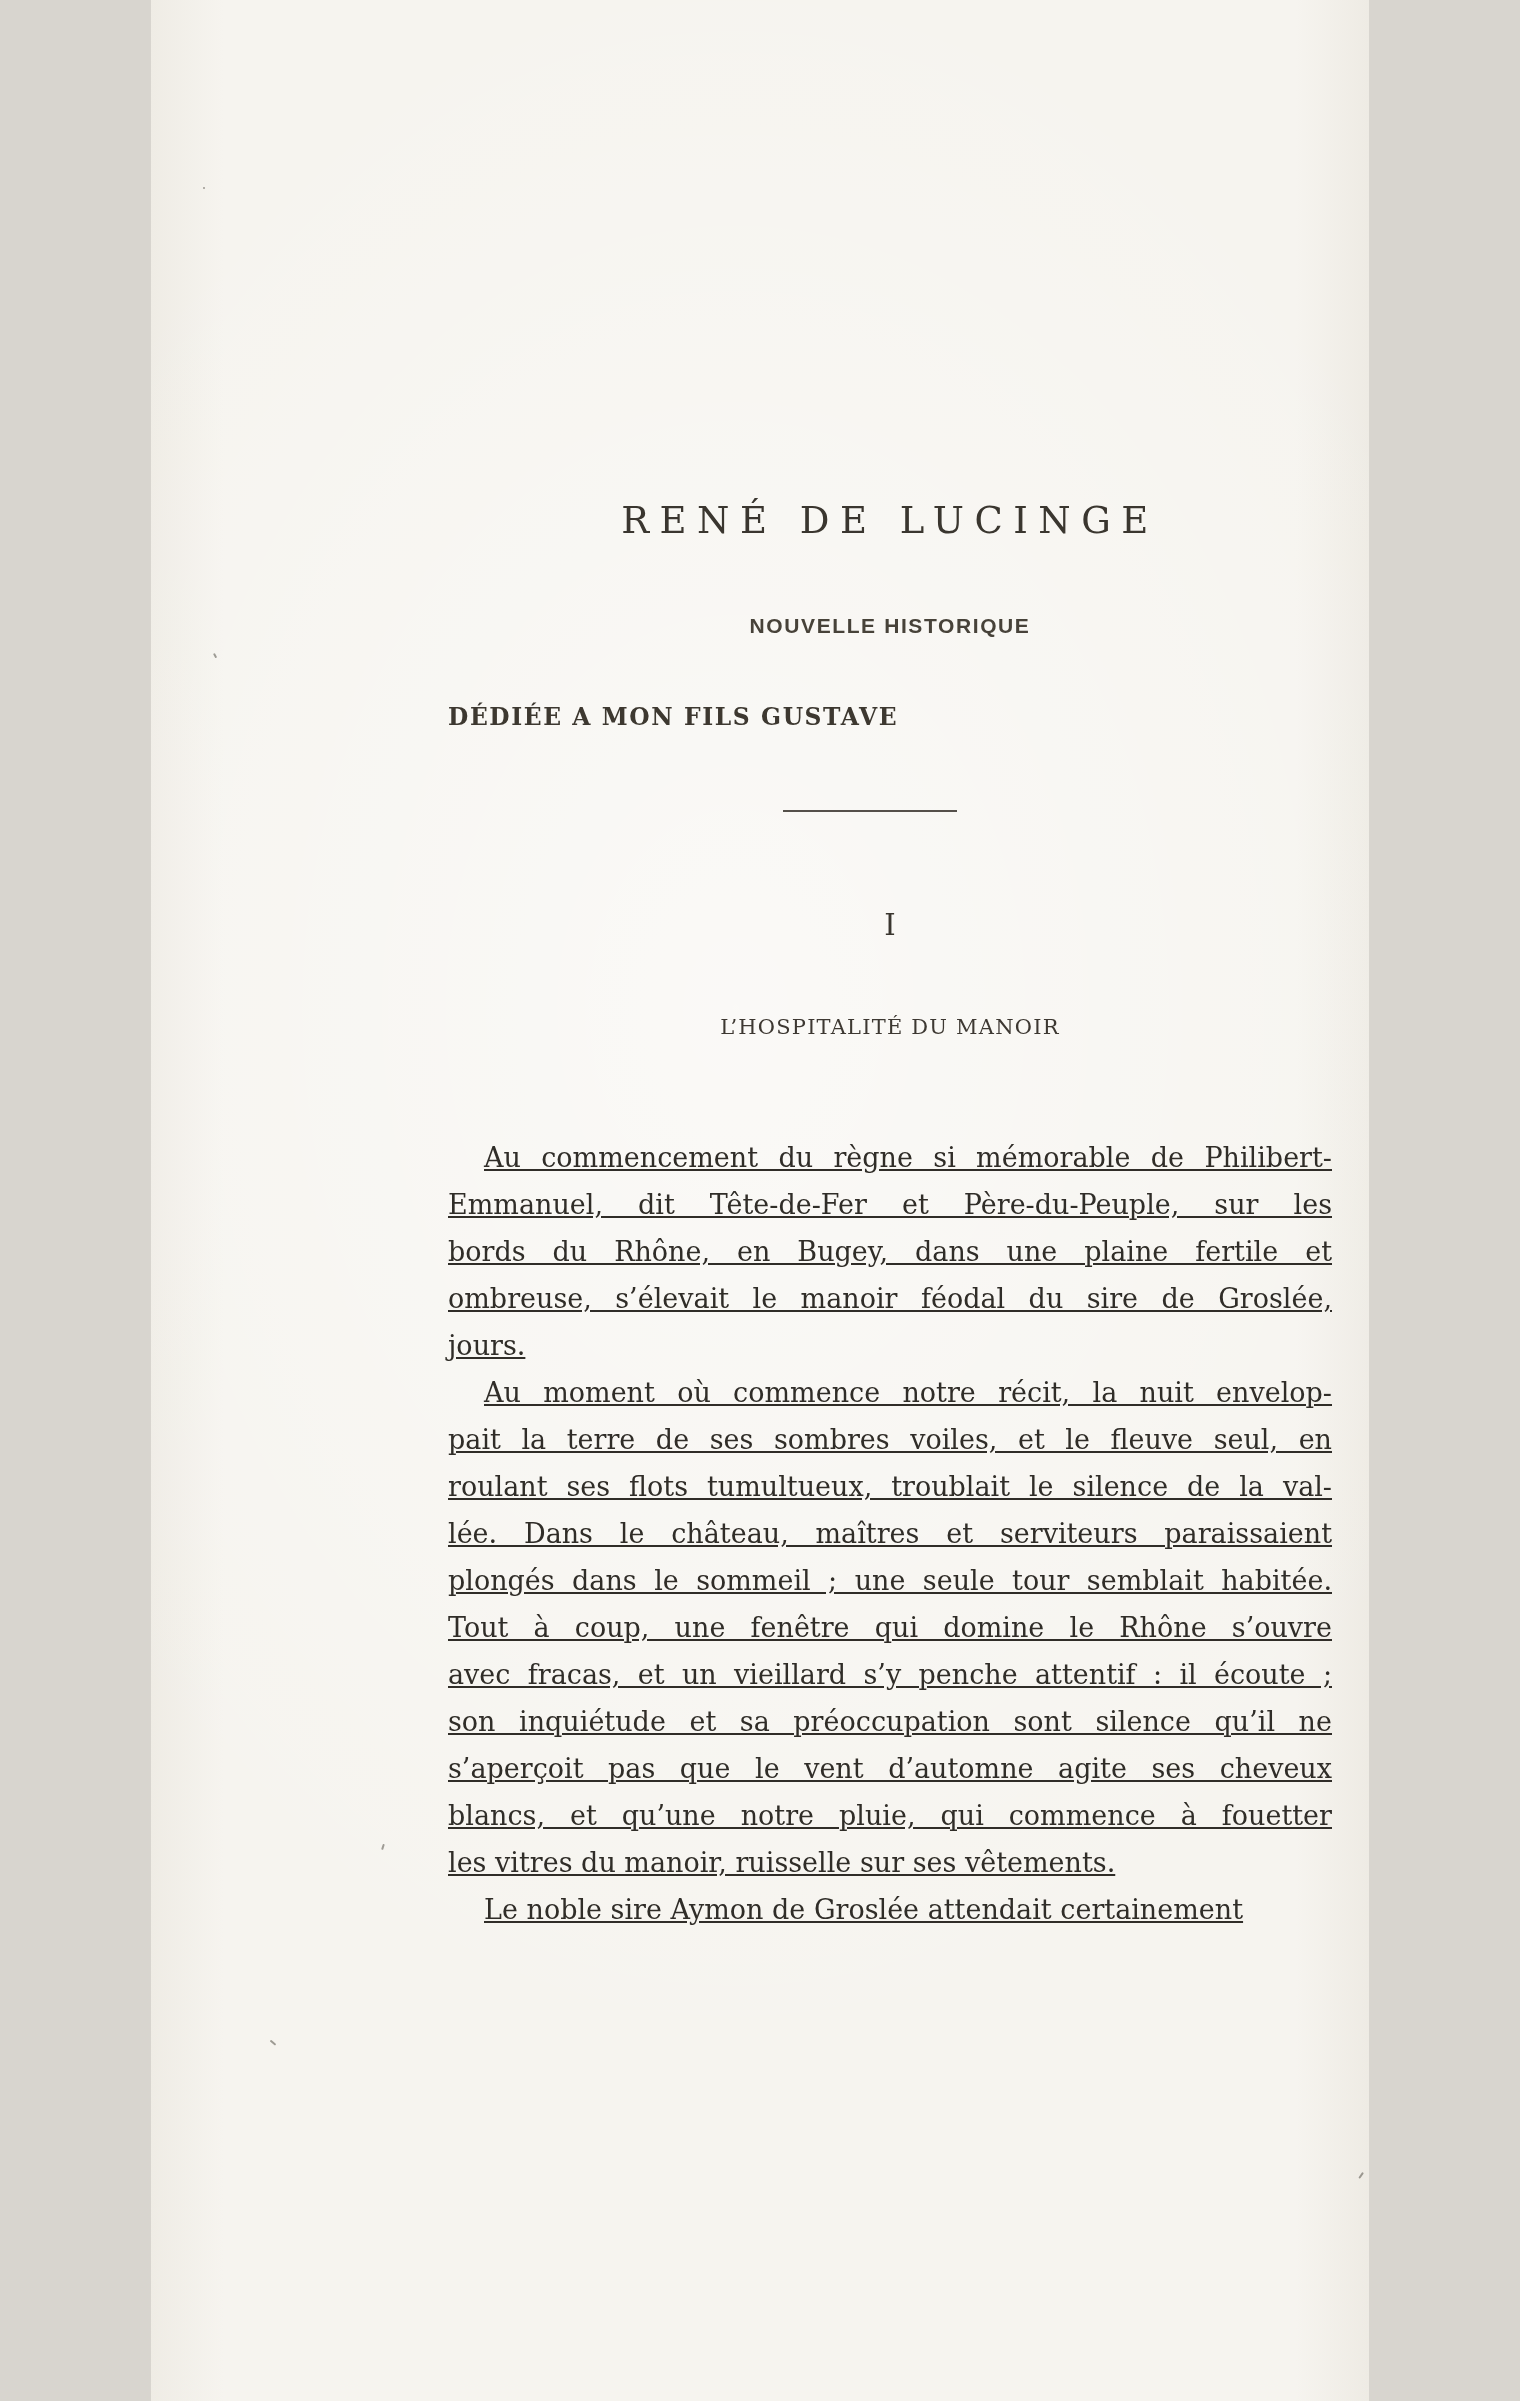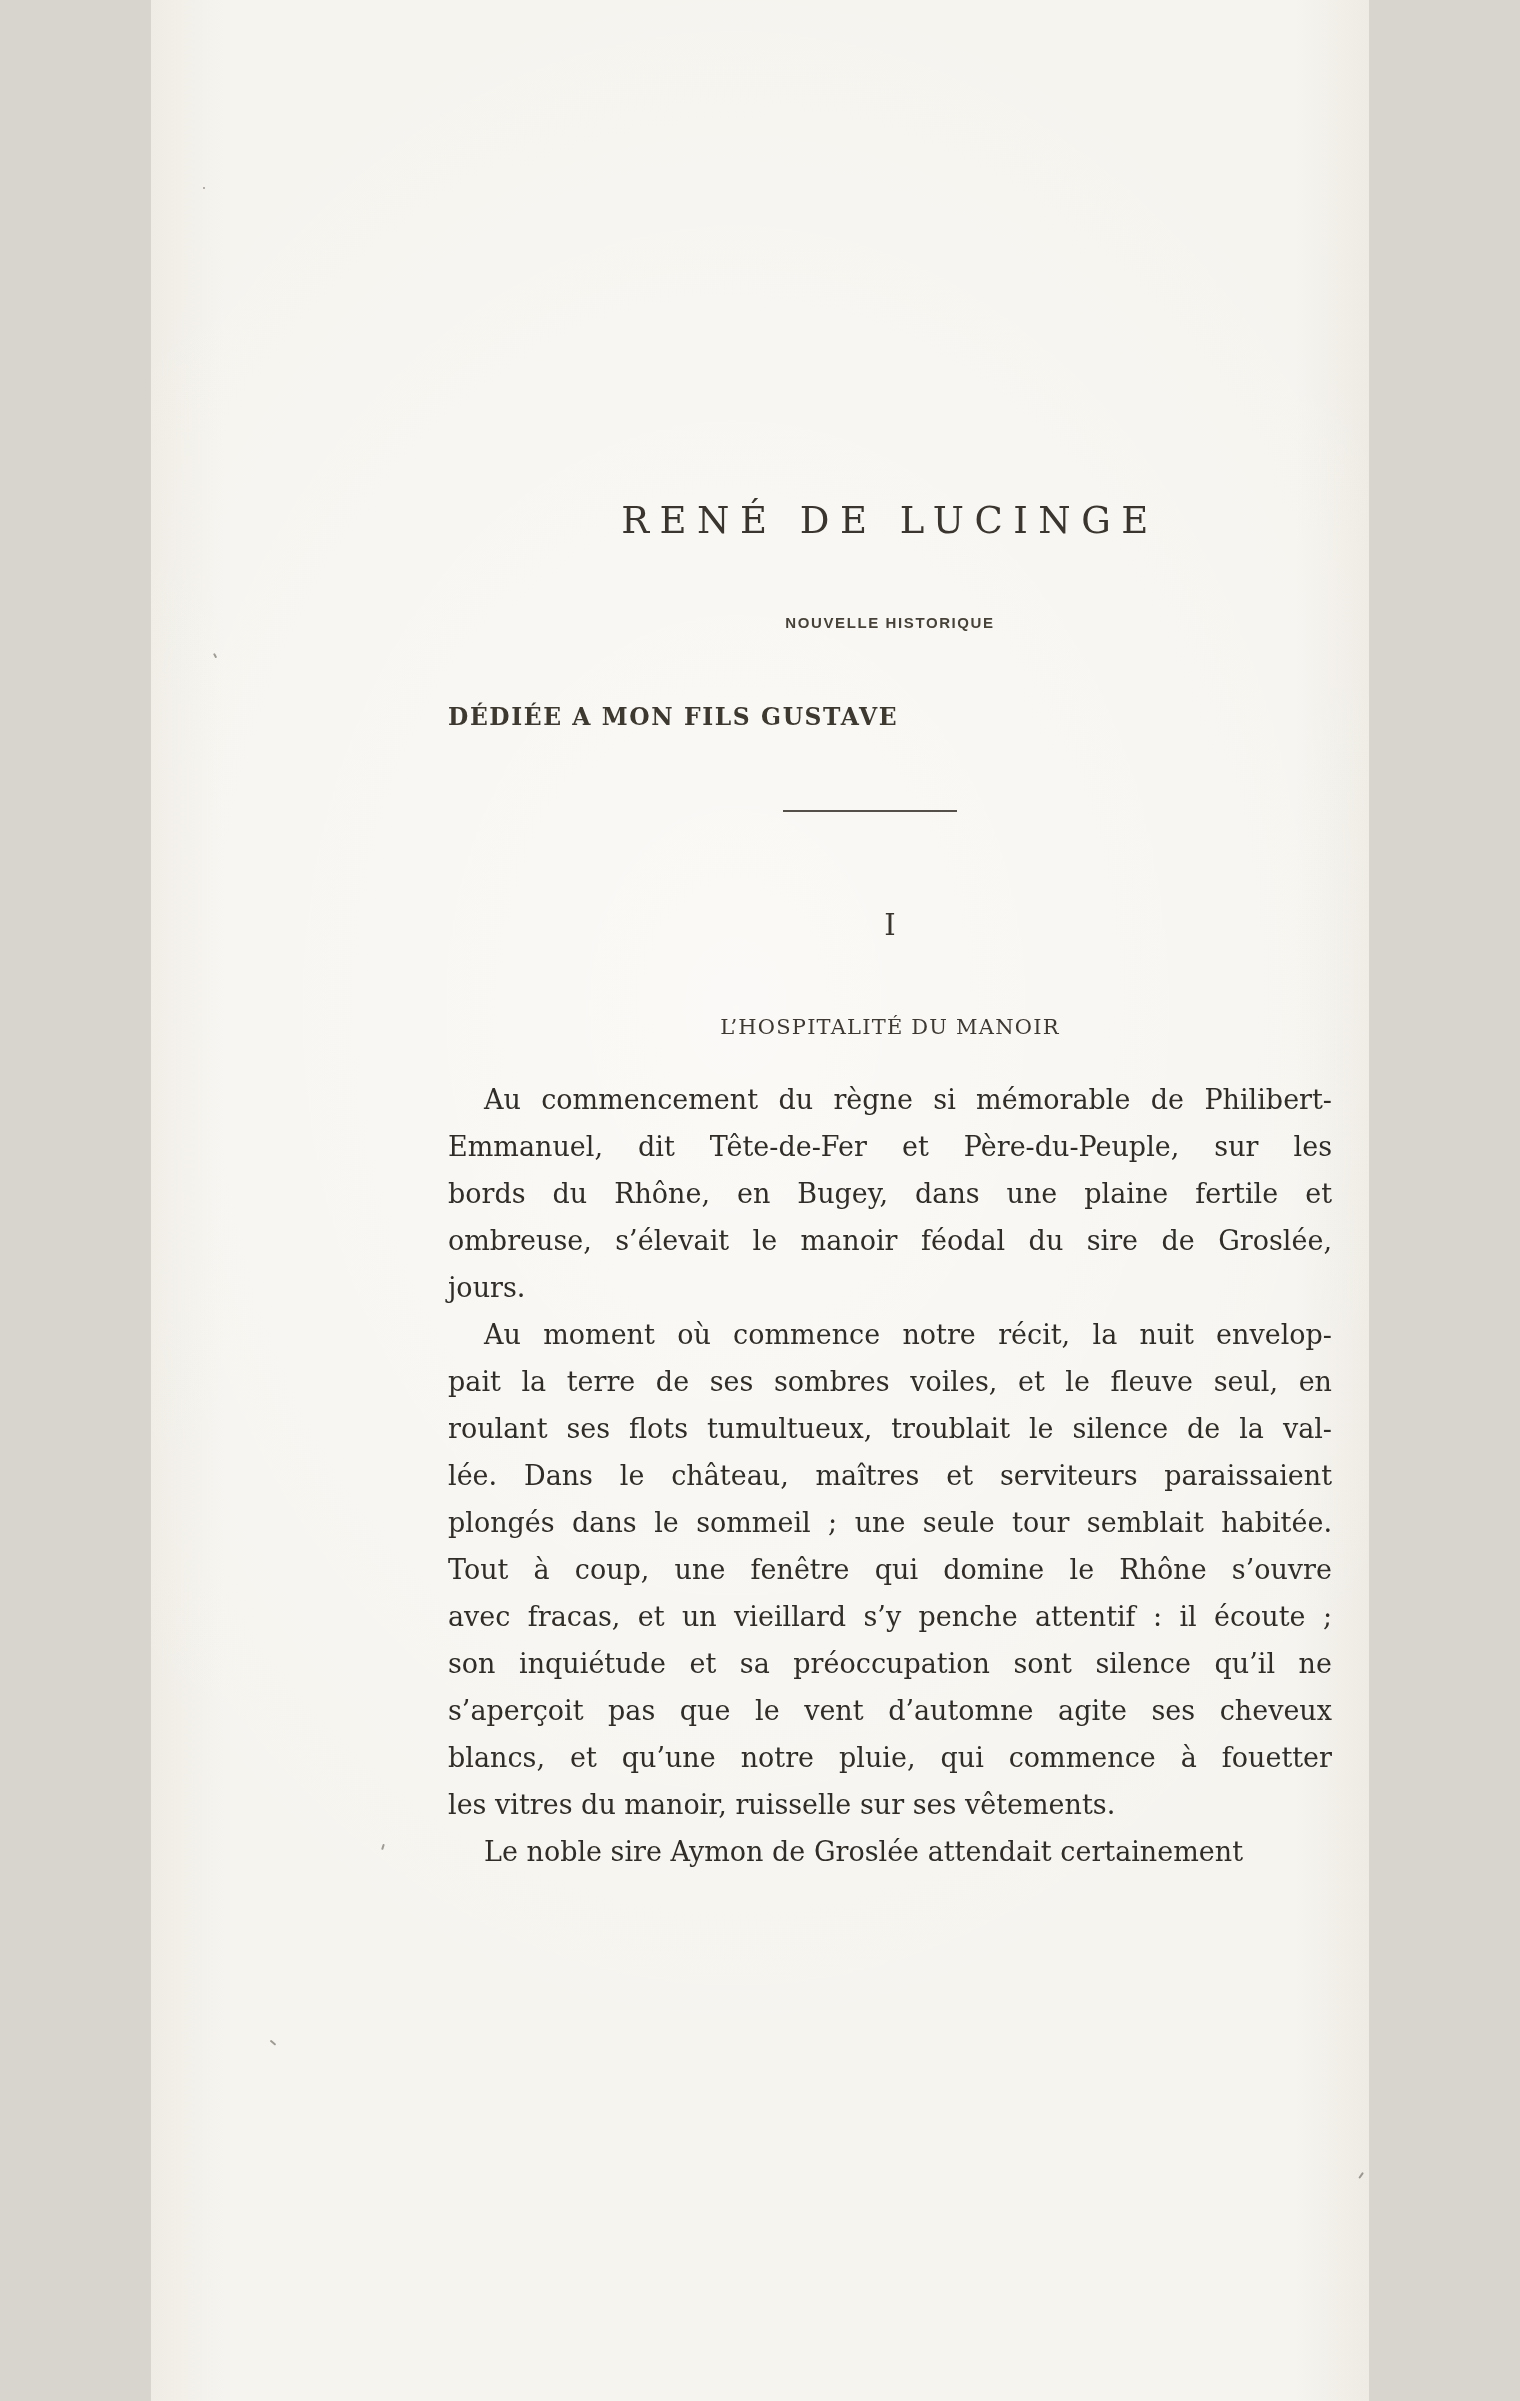--- a/index.html
+++ b/index.html
@@ -29,21 +29,21 @@
     font-size: 37px;
     font-weight: 400;
     letter-spacing: 10.5px;
     color: #3a362f;
   }
 
   .subtitle {
     top: 614px;
     text-align: center;
     font-family: "Liberation Sans", sans-serif;
-    font-size: 15px;
+    font-size: 21px;
     font-weight: 700;
     letter-spacing: 1.6px;
     color: #474239;
   }
 
   .dedication {
     top: 703px;
     font-size: 23.4px;
     font-weight: 700;
     letter-spacing: 1.6px;
@@ -70,24 +70,25 @@
 
   .chapter-title {
     top: 1015px;
     text-align: center;
     font-size: 21px;
     letter-spacing: 1.2px;
     color: #3d3832;
   }
 
   .body-text {
-    top: 1076px;
+    top: 1134px;
     font-size: 27px;
     line-height: 47px;
     color: #302d28;
+    text-decoration: underline;
   }
   .para { margin: 0; }
   .line { white-space: normal; }
   .line.indent { text-indent: 36px; }
   .line.j { text-align: justify; text-align-last: justify; }
 
   
   .artifact { position: absolute; pointer-events: none; }
   .tick-top-right {
     top: 16px; left: 1303px;

